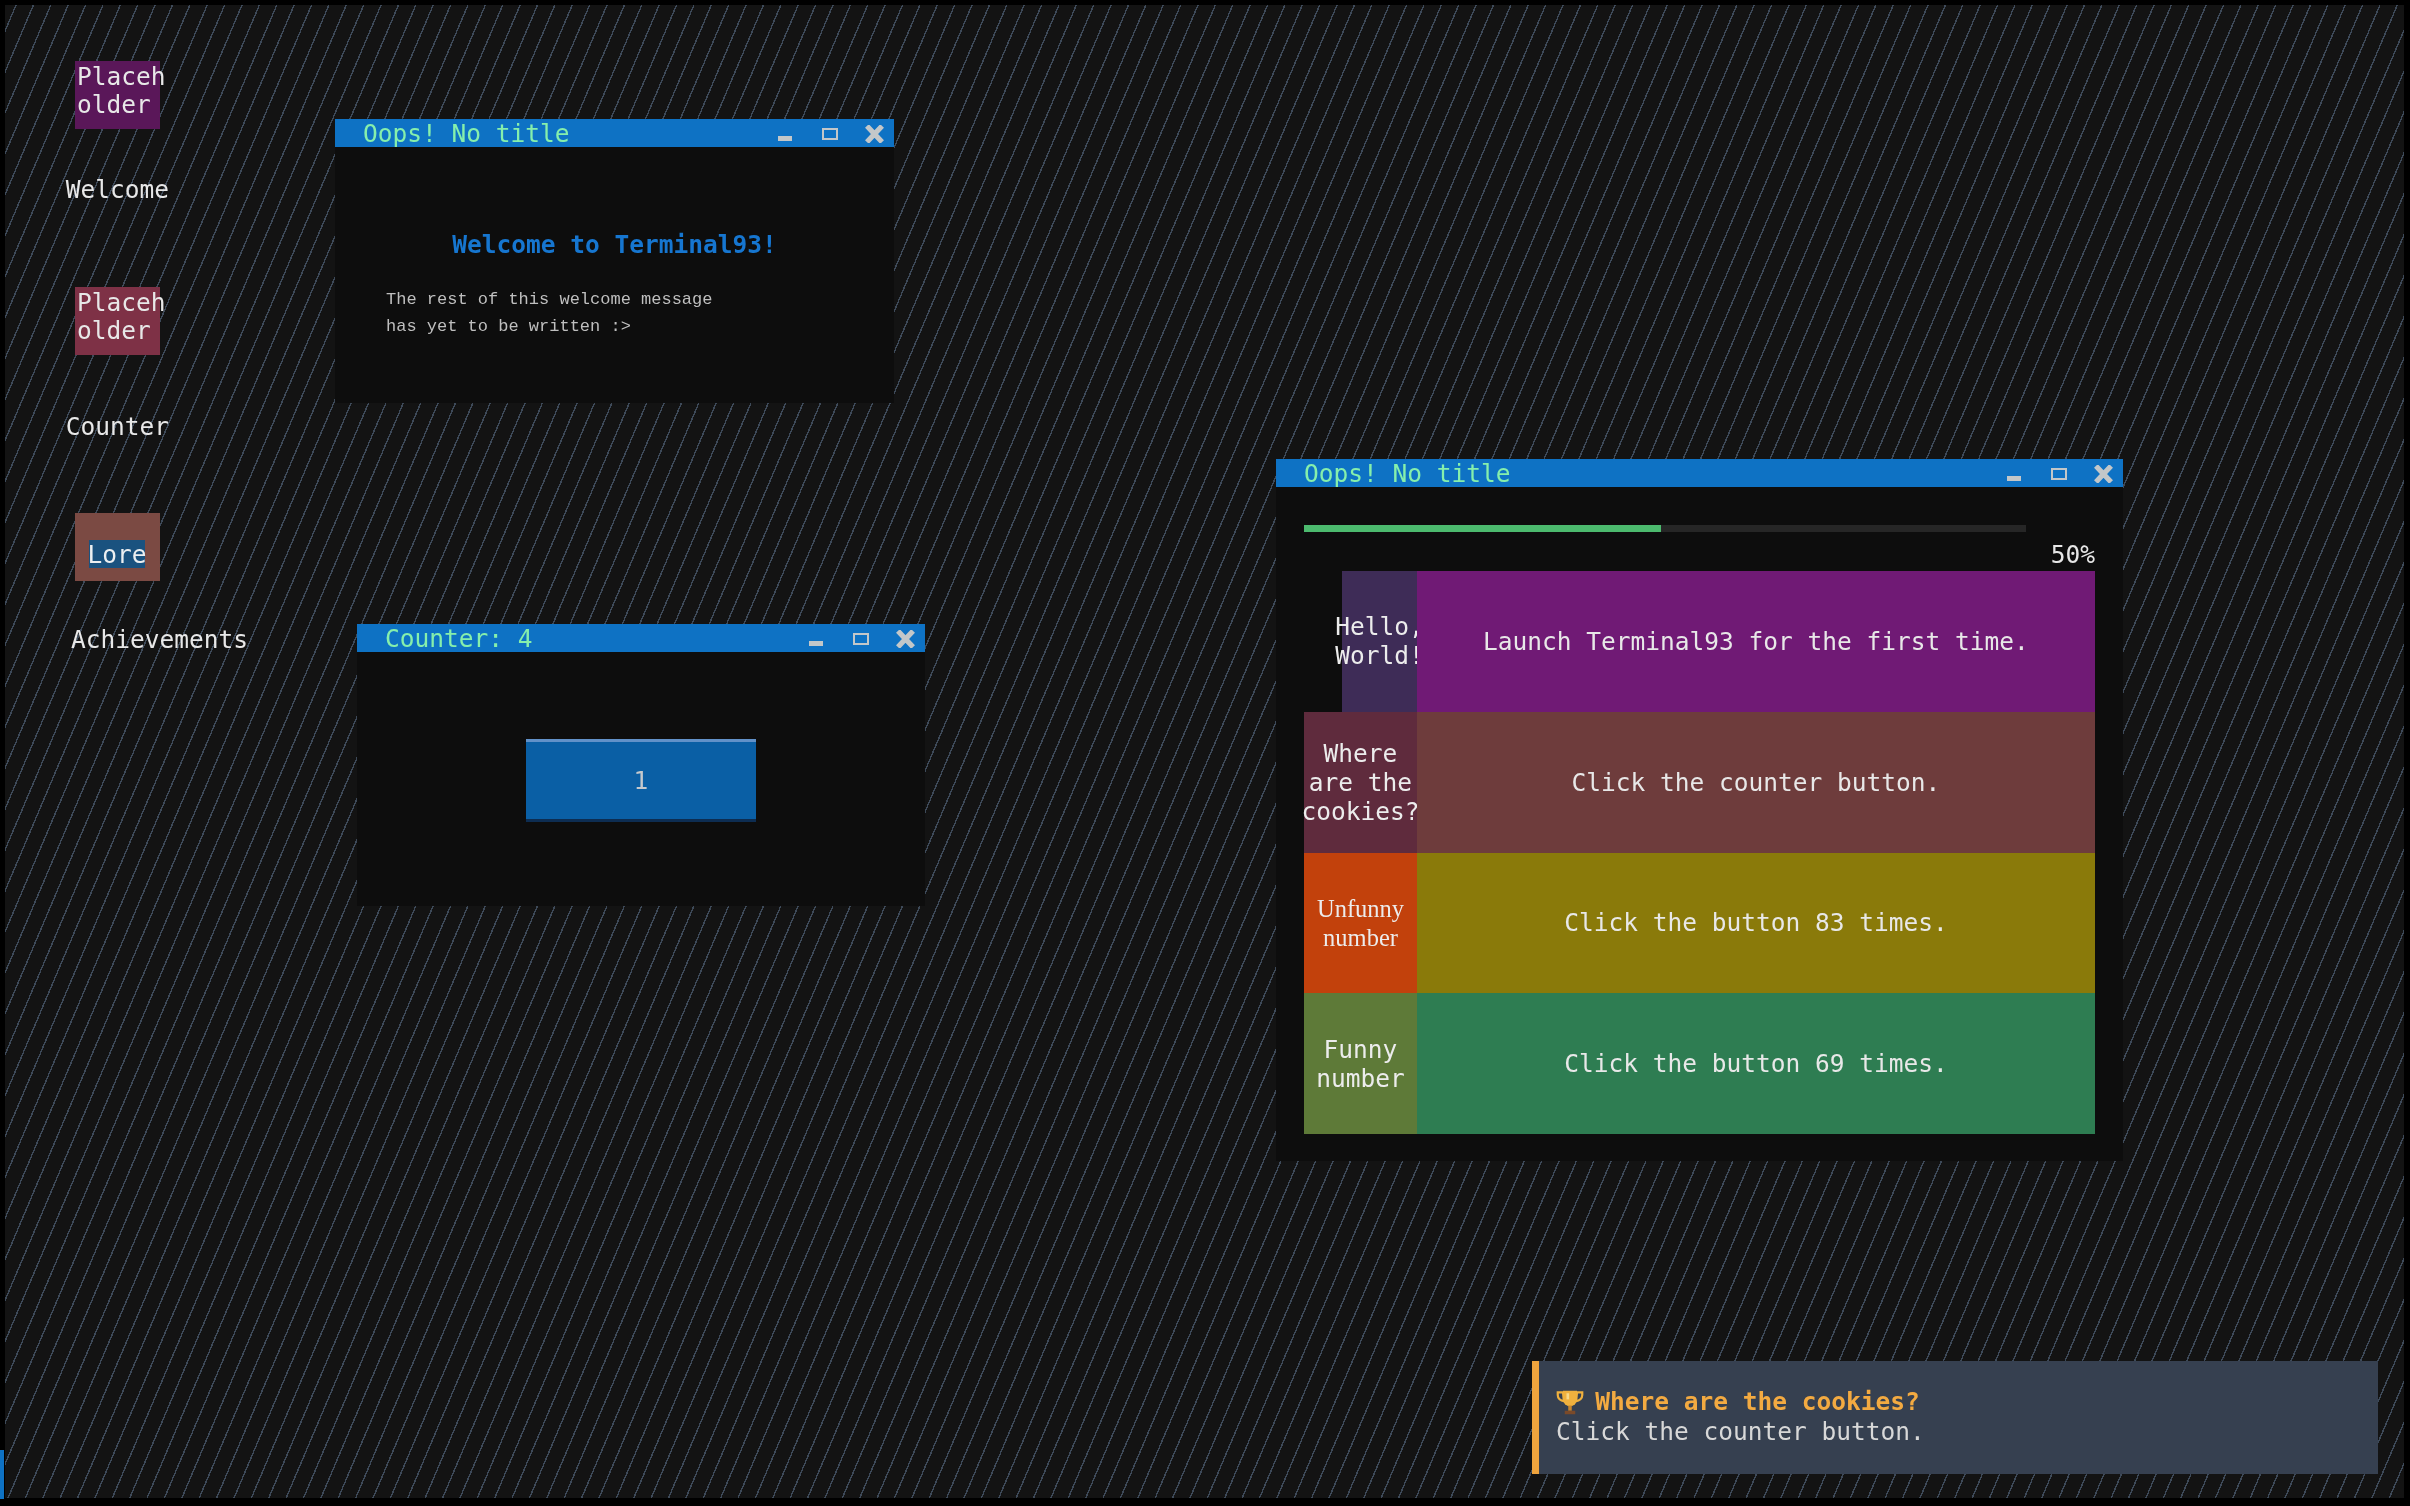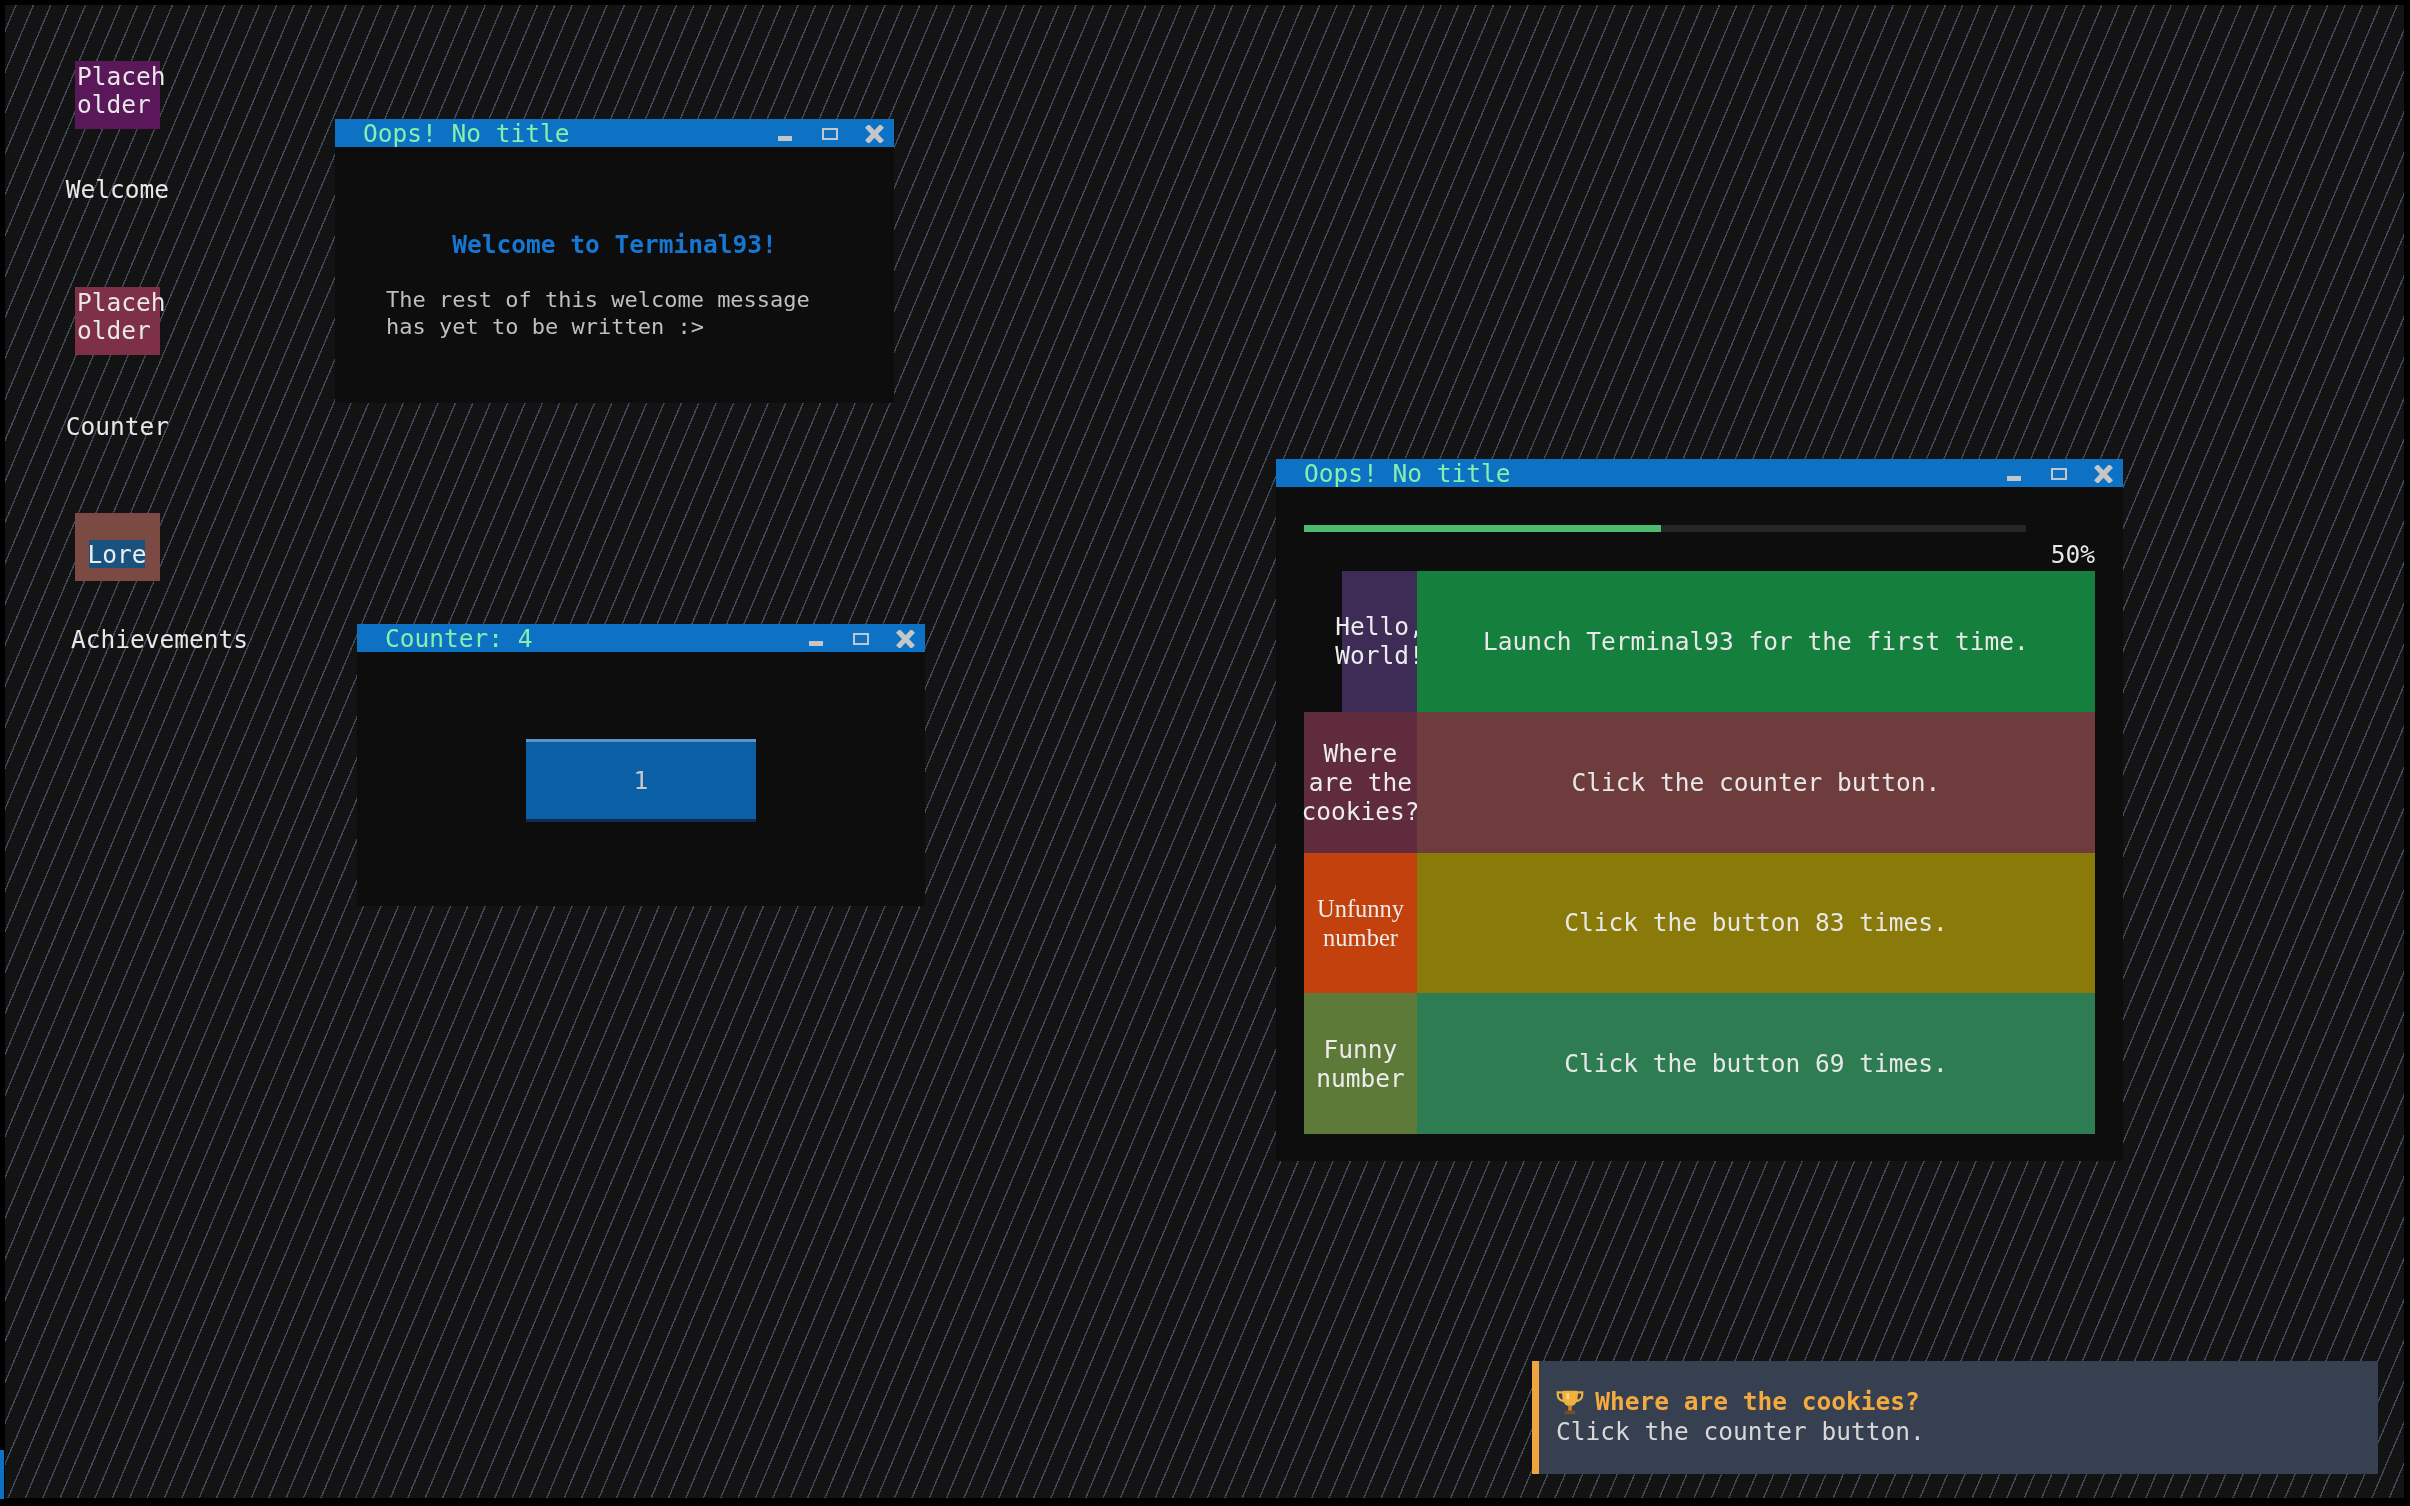--- a/index.html
+++ b/index.html
@@ -43,22 +43,22 @@
     align-items:center;gap:23.5px;}
   .ctl{display:flex;align-items:center;justify-content:center;width:21px;height:28px;}
   .ctl .minbar{width:14px;height:4.7px;background:#c3c7c9;margin-top:11.3px;}
   .ctl .maxsq{width:12.2px;height:8.5px;border:2.8px solid #c3c7c9;margin-top:1.9px;}
   .ctl svg{display:block;margin-top:1.9px;}
   .winbody{position:absolute;left:0;top:28px;right:0;bottom:0;}
 
   .win-welcome{left:335px;top:119px;width:559px;height:284px;}
   .welcome-heading{position:absolute;left:0;top:83px;width:100%;text-align:center;
     font-size:24.5px;font-weight:bold;line-height:30px;}
-  .welcome-paragraph{position:absolute;left:51px;top:139px;font-size:22px;
-    line-height:27px;color:#bfbfbf;white-space:pre-line;}
+  .welcome-paragraph{position:absolute;left:51px;top:139px;font-size:17px;
+    line-height:27px;color:#bfbfbf;white-space:pre-line;font-family:Liberation Mono, monospace;}
 
   .win-counter{left:357px;top:624px;width:568px;height:282px;}
   .counter-button{position:absolute;left:169px;top:87px;width:230px;height:83px;
     background:#0a5fa5;border:none;border-top:3.8px solid #6191c9;
     border-bottom:3.8px solid #0d2d52;box-sizing:border-box;
     display:flex;align-items:center;justify-content:center;
     font-family:inherit;font-size:24.5px;color:#c5c9cd;cursor:pointer;}
 
   .win-achievements{left:1276px;top:459px;width:847px;height:702px;}
   .progress-track{position:absolute;left:28px;top:38px;width:722px;height:6.6px;
@@ -166,21 +166,21 @@
       </div>
     </div>
     <div class="winbody">
       <div class="progress-track">
         <div class="progress-fill" style="width: 49.5%;"></div>
       </div>
       <div class="progress-label">50%</div>
 
       <div class="ach-table">
         <div class="ach-name" style="background: rgb(62, 44, 87); margin-left: 38px;">Hello, World!</div>
-        <div class="ach-desc" style="background: #15803d;">Launch Terminal93 for the first time.</div>
+        <div class="ach-desc" style="background: #701a75;">Launch Terminal93 for the first time.</div>
 
         <div class="ach-name" style="background: rgb(95, 43, 61);">Where are the cookies?</div>
         <div class="ach-desc" style="background: rgb(110, 60, 60);">Click the counter button.</div>
 
         <div class="ach-name" style="background: #c2410c; font-family: Liberation Serif, serif;">Unfunny number</div>
         <div class="ach-desc" style="background: rgb(138, 122, 10);">Click the button 83 times.</div>
 
         <div class="ach-name" style="background: rgb(94, 122, 56);">Funny number</div>
         <div class="ach-desc" style="background: rgb(46, 125, 82);">Click the button 69 times.</div>
       </div>

